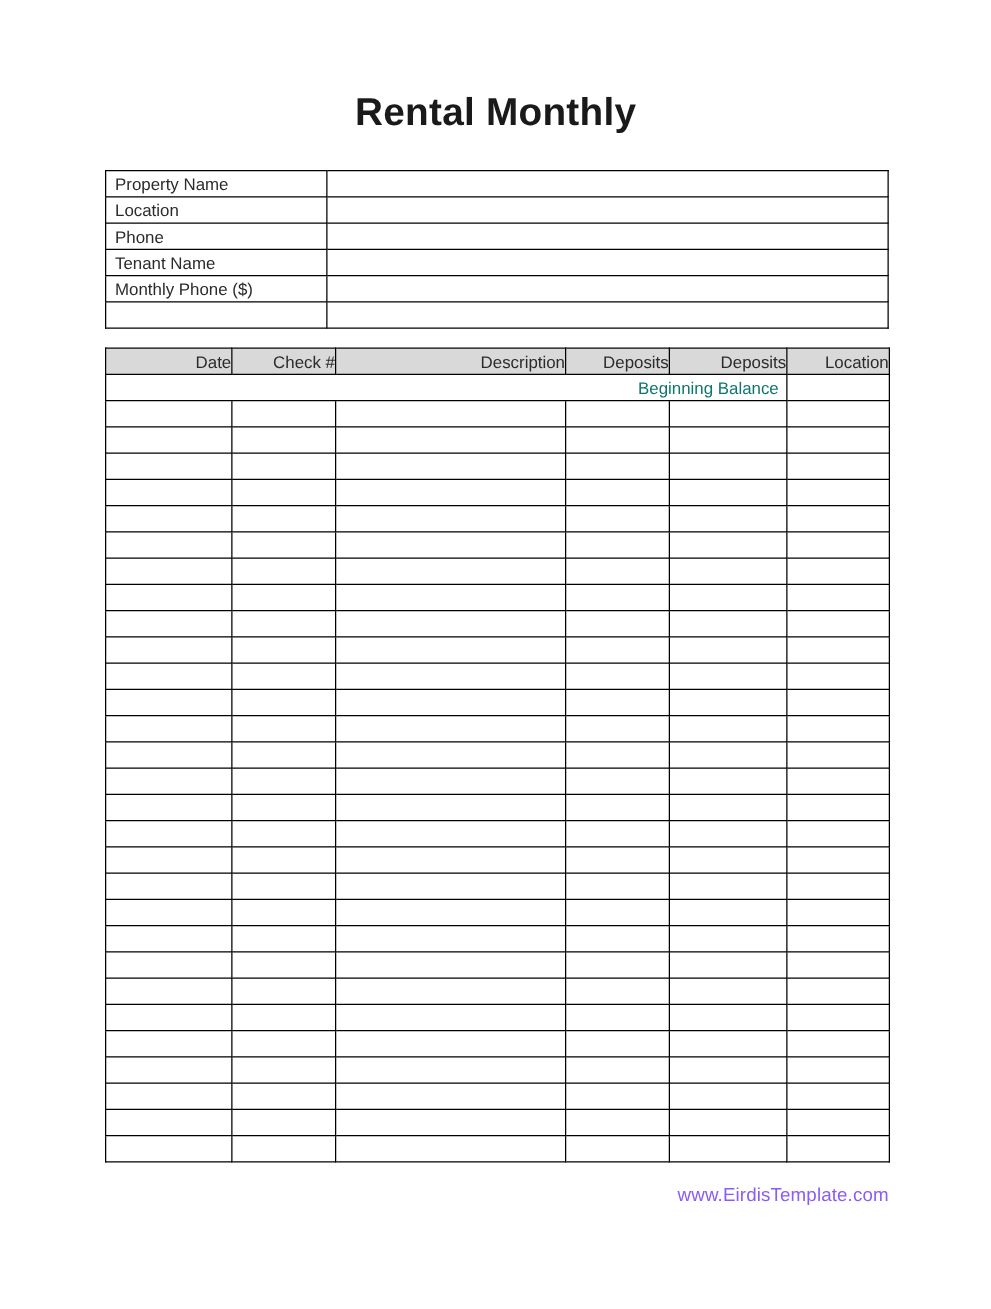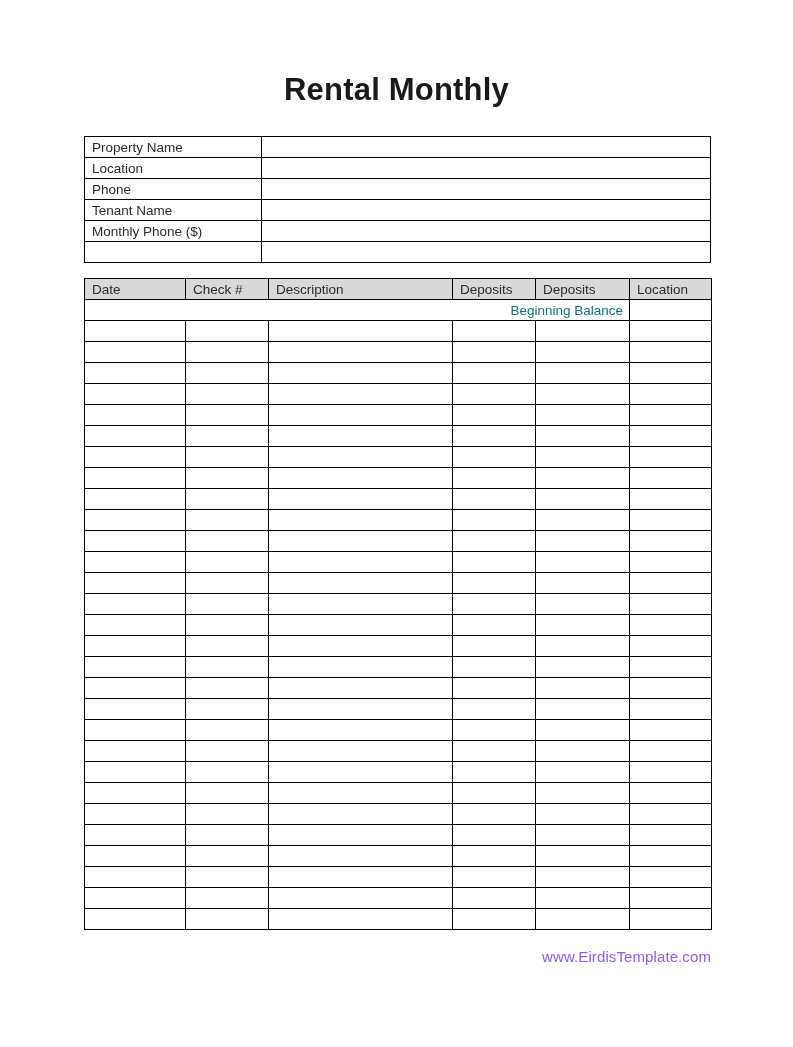--- a/index.html
+++ b/index.html
@@ -77,22 +77,22 @@
 
   
   #ledger-table {
     left: 84px;
     top: 278px;
     width: 627px;
   }
   #ledger-table th {
     height: 20px;
     font-size: 13.5px;
-    text-align: left;
-    padding-left: 7px;
+    text-align: right;
+    padding-left: 20px;
     background: #d9d9d9;
     color: #2b2b2b;
   }
   #ledger-table td {
     height: 20px;
     font-size: 13.5px;
   }
   #ledger-table td.begin-label {
     text-align: right;
     padding-right: 6px;

